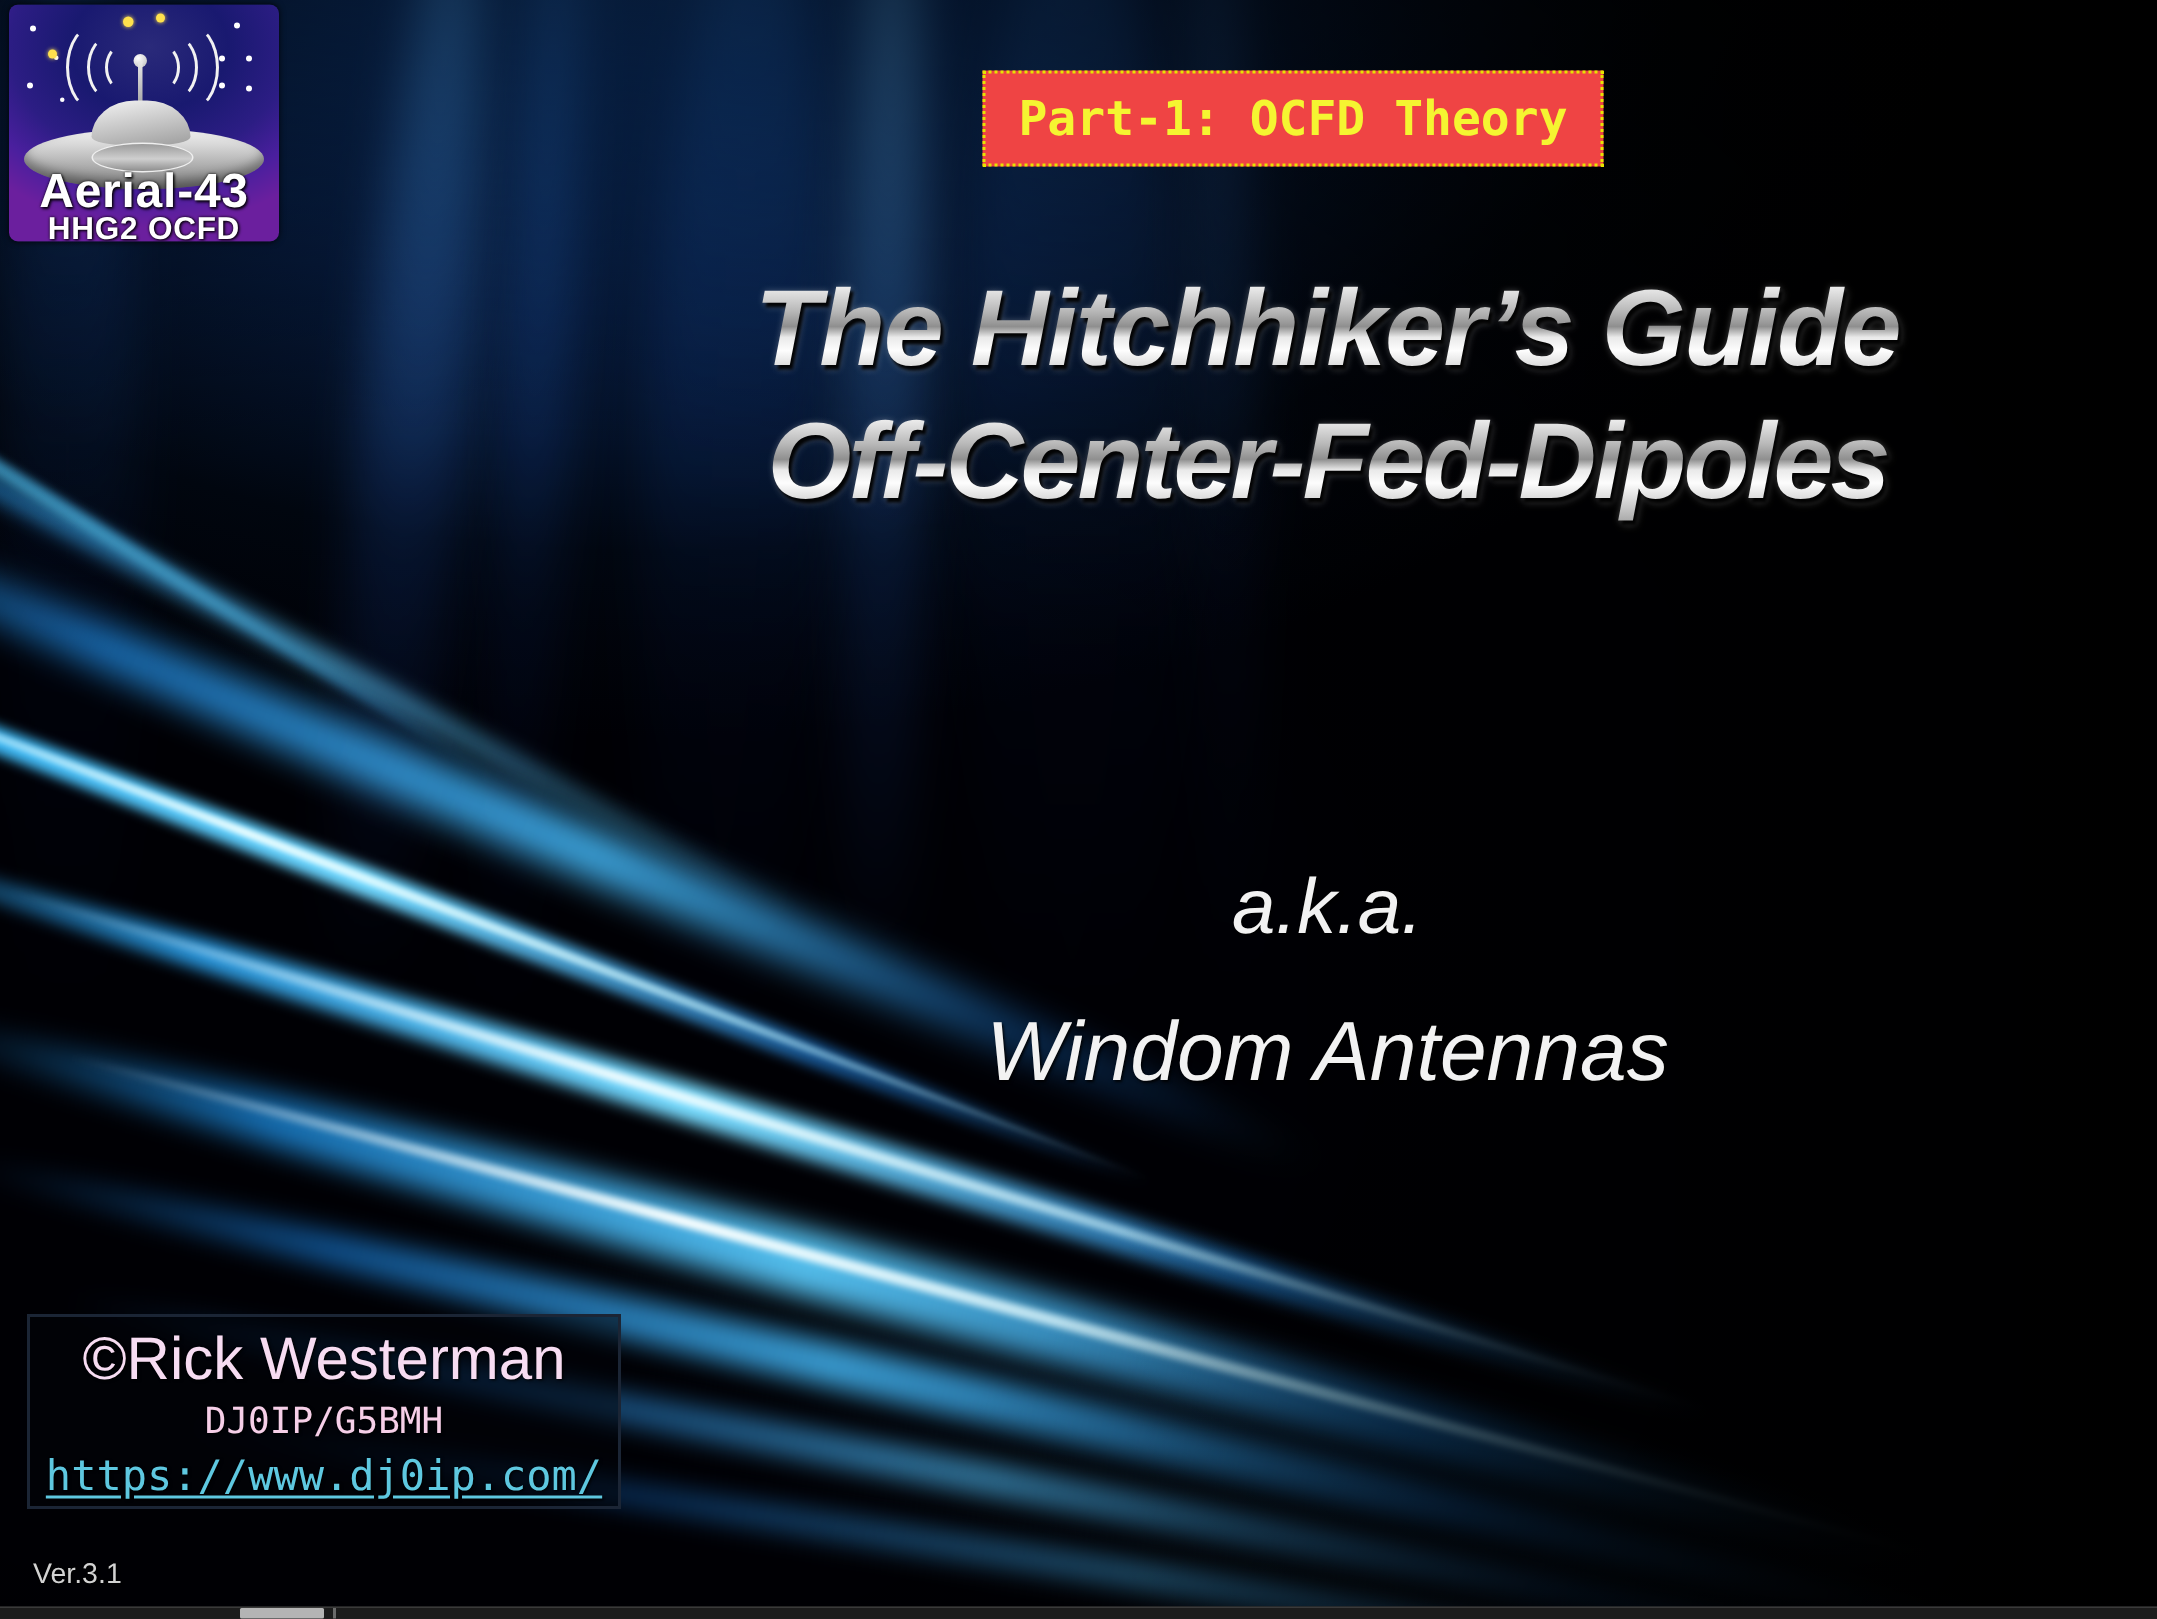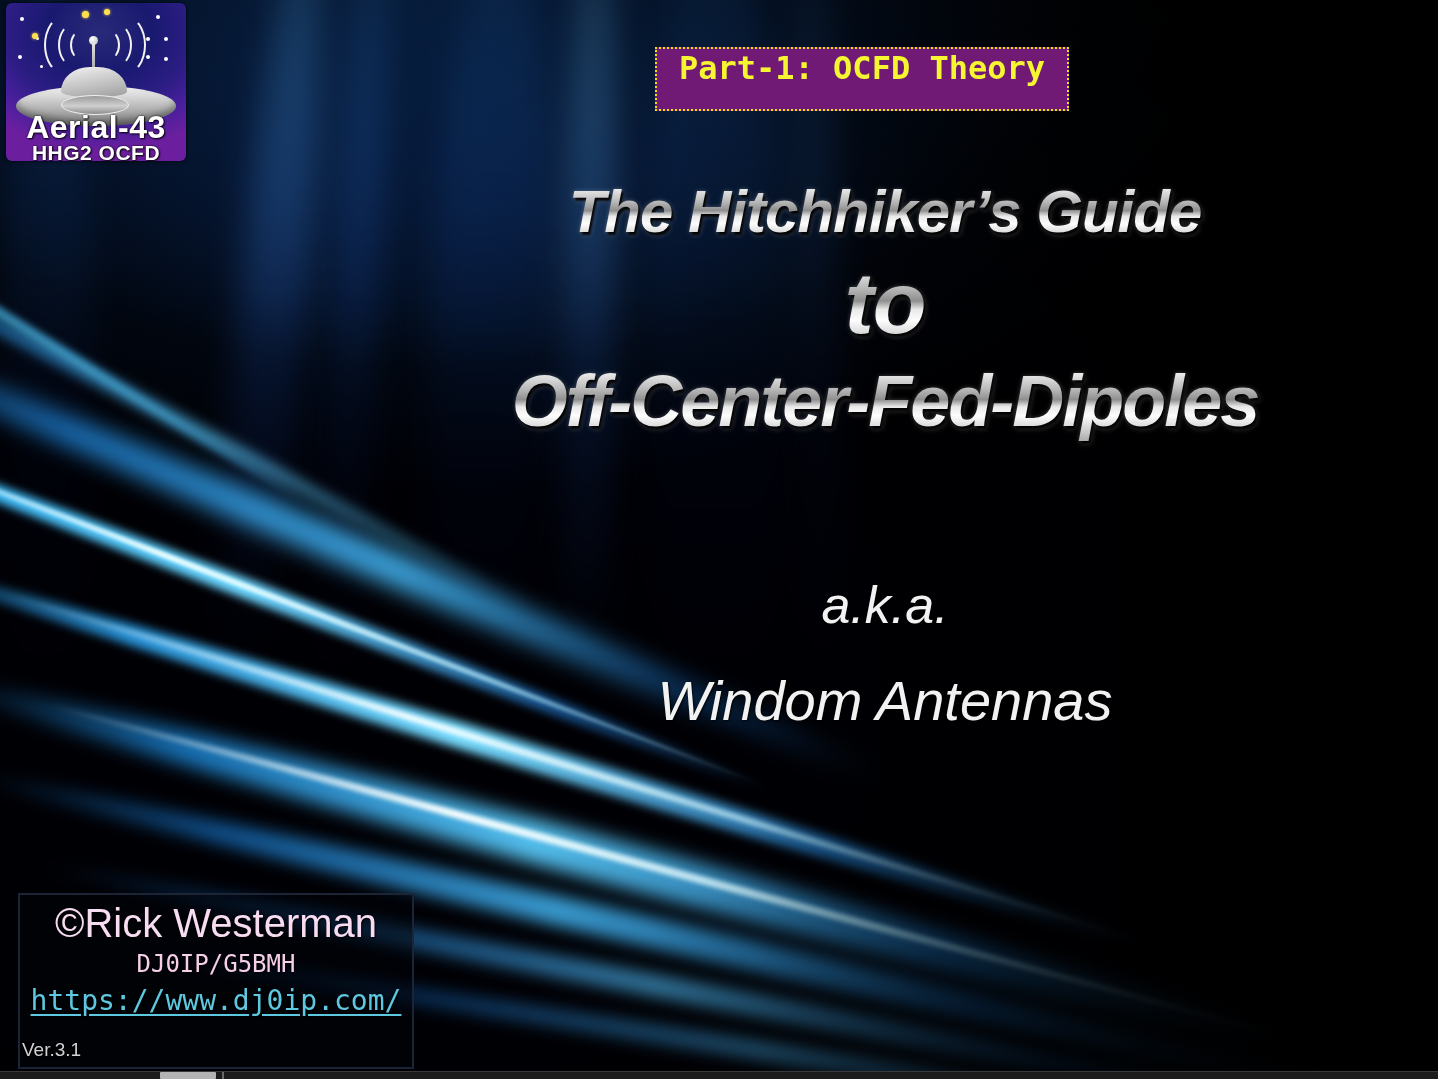--- a/index.html
+++ b/index.html
@@ -178,23 +178,23 @@
     white-space:nowrap;
   }
   #logo .logo-txt.l1 { top:106px; font-size:32px; }
   #logo .logo-txt.l2 { top:138px; font-size:21px; }
 
   
   #part-badge {
     position:absolute;
     left:655px; top:47px;
     width:414px; height:64px;
-    background:#701a75;
+    background:#ef4444;
     border:2px dotted #e6e600;
-    display:flex; align-items:flex-start; justify-content:center;
+    display:flex; align-items:center; justify-content:center;
     z-index:15;
   }
   #part-badge .label {
     color:#f5f531;
     font-family:"DejaVu Sans Mono", monospace;
     font-size:32px;
     font-weight:bold;
     letter-spacing:0px;
     white-space:nowrap;
   }
@@ -204,21 +204,21 @@
     position:absolute;
     left:380px; top:175px;
     width:1010px;
     text-align:center;
     z-index:12;
   }
   .chrome {
     font-family:"Liberation Sans", sans-serif;
     font-style:italic;
     font-weight:bold;
-    font-size:60px;
+    font-size:72px;
     line-height:1.23;
     letter-spacing:-1px;
     white-space:nowrap;
     background:linear-gradient(180deg,
         #ffffff 0%,
         #f2f2f2 16%,
         #b9b9b9 36%,
         #8f8f8f 48%,
         #e9e9e9 56%,
         #fdfdfd 66%,
@@ -247,25 +247,24 @@
     text-shadow:1px 1px 2px rgba(0,0,0,.9);
     z-index:12;
   }
   #sub-aka    { top:575px; font-size:52px; }
   #sub-windom { top:668px; font-size:56px; }
 
   
   #credit-box {
     position:absolute;
     left:18px; top:876px;
-    width:396px; height:176px;
+    width:396px; height:130px;
     border:2px solid #1b2535;
     background:rgba(2,4,10,.55);
     z-index:16;
-    margin-top:17px;
   }
   #credit-box .ln { text-align:center; white-space:nowrap; }
   #credit-box .ln.name {
     margin-top:6px;
     color:#f7dcf2;
     font-family:"Liberation Sans", sans-serif;
     font-size:40px;
     letter-spacing:0px;
     text-shadow:1px 1px 2px rgba(0,0,0,.95);
   }
@@ -386,21 +385,20 @@
     <div class="logo-txt l1">Aerial-43</div>
     <div class="logo-txt l2">HHG2 OCFD</div>
   </div>
 
   <div id="part-badge">
     <span class="label">Part-1: OCFD Theory</span>
   </div>
 
   <div id="title-block">
     <div class="chrome line1">The Hitchhiker’s Guide</div>
-    <div class="chrome line2">to</div>
     <div class="chrome line3">Off-Center-Fed-Dipoles</div>
   </div>
 
   <div id="sub-aka">a.k.a.</div>
   <div id="sub-windom">Windom Antennas</div>
 
   <div id="credit-box">
     <div class="ln name">©Rick Westerman</div>
     <div class="ln call">DJ0IP/G5BMH</div>
     <div class="ln url">https://www.dj0ip.com/</div>

